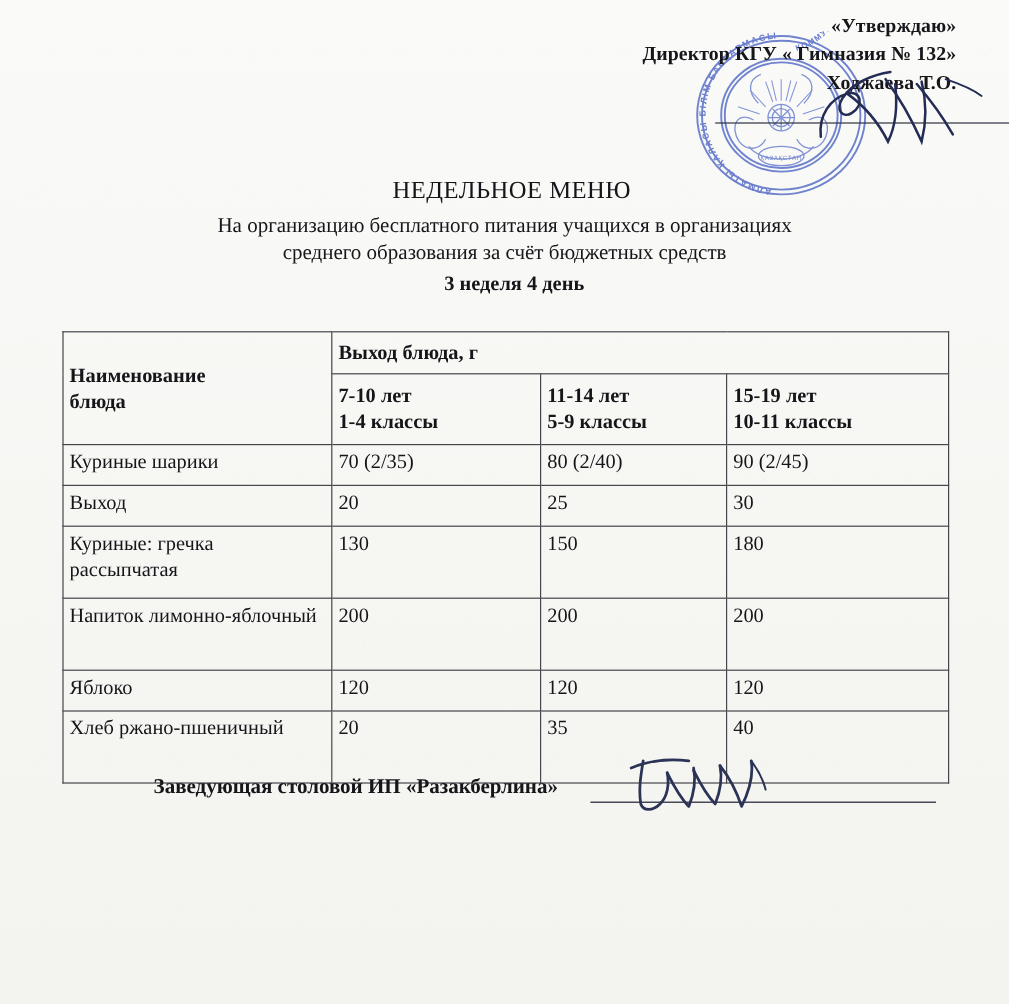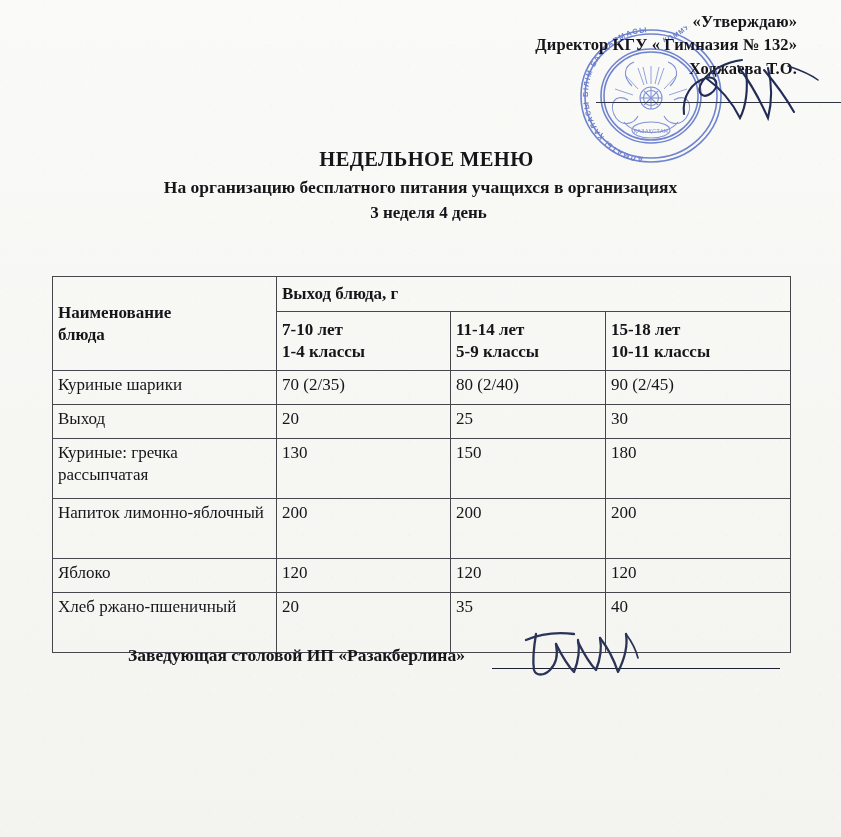--- a/index.html
+++ b/index.html
@@ -79,28 +79,28 @@
   
   .titleblock {
     position: absolute;
     left: 0;
     right: 0;
     top: 148px;
     text-align: center;
     z-index: 4;
   }
   .doc-title {
-    font-weight: bold;
+    font-weight: normal;
     font-size: 20.5px;
     letter-spacing: 0.4px;
     margin-bottom: 5px;
     margin-left: 12px;
   }
   .doc-sub {
-    font-weight: bold;
+    font-weight: normal;
     font-size: 17.5px;
     line-height: 1.33;
     padding: 0 46px;
   }
   .doc-day {
     font-weight: bold;
     font-size: 17px;
     margin-top: 4px;
     padding-left: 16px;
   }
@@ -241,20 +241,21 @@
       <path d="M 30,30 C 44,40 56,54 64,70 C 70,58 72,40 70,22"></path>
       <path d="M 62,18 C 74,34 84,52 92,70 C 96,54 96,36 92,20"></path>
       <path d="M 88,22 C 100,36 110,50 118,64"></path>
       <path d="M 112,18 C 124,22 134,26 142,32" stroke-width="1.5"></path>
     </g>
   </svg>
 
   <div class="titleblock">
     <div class="doc-title">НЕДЕЛЬНОЕ МЕНЮ</div>
     <div class="doc-sub">На организацию бесплатного питания учащихся в организациях</div>
+    <div class="doc-sub">среднего образования за счёт бюджетных средств</div>
     <div class="doc-day">3 неделя 4 день</div>
   </div>
 
   <div class="tablewrap">
     <table class="menu">
       <colgroup>
         <col class="col-name">
           <col class="col-a">
           <col class="col-b">
           <col class="col-c">
@@ -270,21 +271,21 @@
         <tr>
           <th class="h-age">
             <span>7-10 лет</span><br>
             <span>1-4 классы</span>
           </th>
           <th class="h-age">
             <span>11-14 лет</span><br>
             <span>5-9 классы</span>
           </th>
           <th class="h-age">
-            <span>15-18 лет</span><br>
+            <span>15-19 лет</span><br>
             <span>10-11 классы</span>
           </th>
         </tr>
       </thead>
       <tbody id="menu-body">
           <tr class="r-short">
             <td class="dish">Куриные шарики</td>
             <td>70 (2/35)</td>
             <td>80 (2/40)</td>
             <td>90 (2/45)</td>

